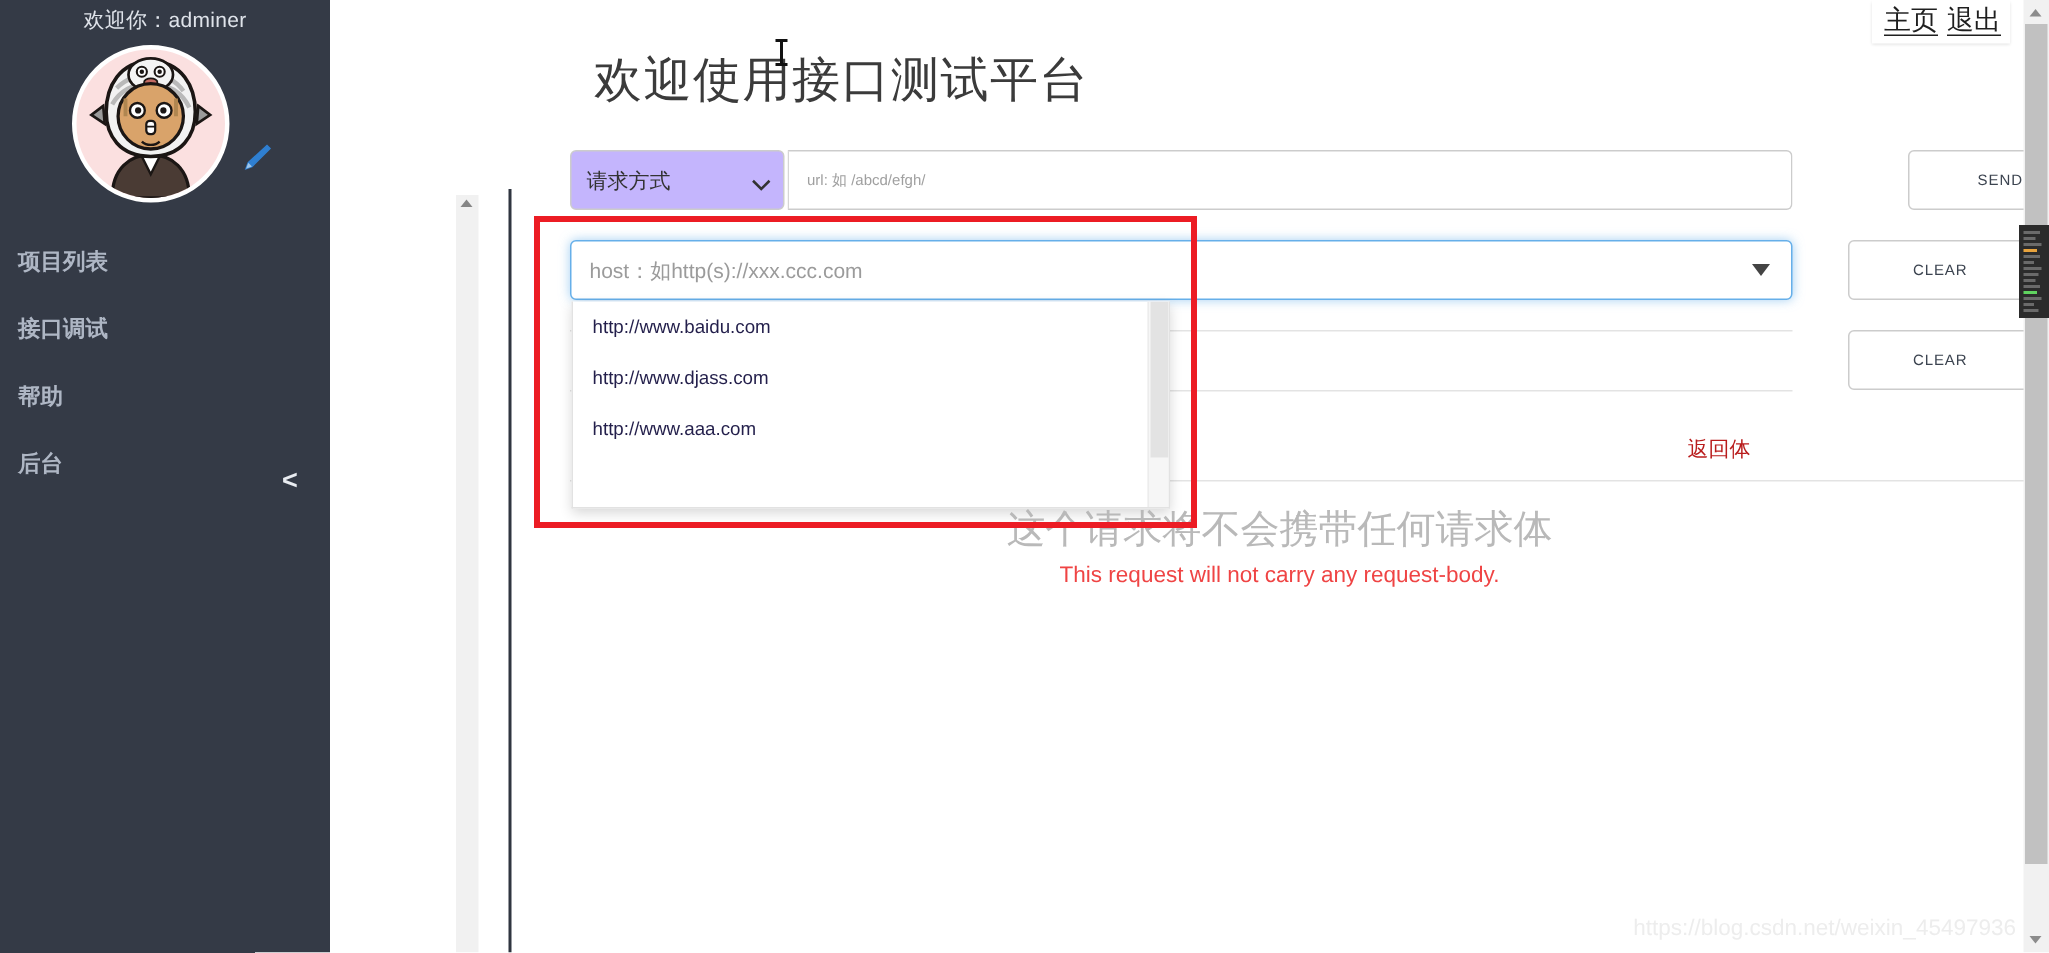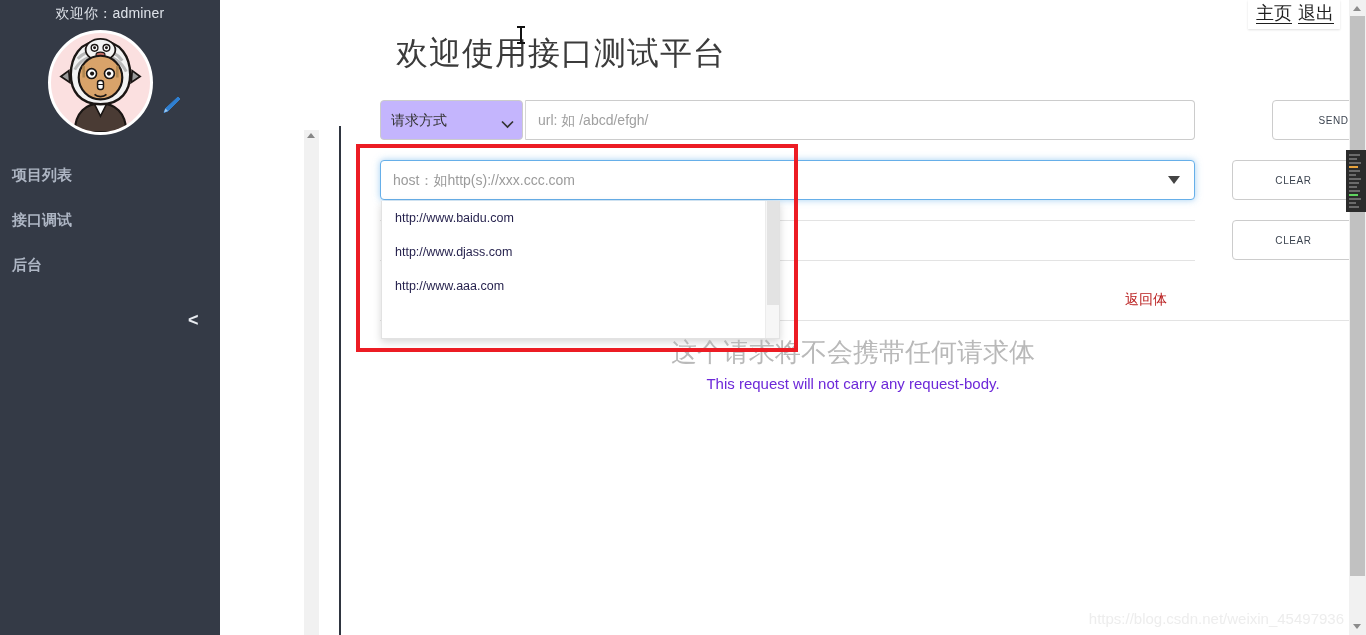--- a/index.html
+++ b/index.html
@@ -99,21 +99,21 @@
     position: absolute; left: 121px; top: 15px;
     pointer-events: none;
   }
   .inp-url {
     position: absolute; left: 145px; top: 0;
     width: 670px; height: 40px;
     border: 1px solid #ccc; border-radius: 0 4px 4px 0;
     border-left: 1px solid #d6d6d6;
     box-sizing: border-box;
     padding-left: 12px;
-    font-size: 14px; color: #333;
+    font-size: 10px; color: #333;
     font-family: "Liberation Sans", sans-serif;
     background: #fff;
     outline: none;
   }
   .inp-url::placeholder { color: #a0a0a0; }
 
   .btn-action {
     position: absolute; top: 0;
     left: 892px;
     width: 123px; height: 40px;
@@ -218,21 +218,21 @@
 
   
   .notice-cn {
     position: absolute; left: 0; top: 335px; width: 1026px;
     text-align: center;
     font-size: 26px; color: #b9b9b9;
   }
   .notice-en {
     position: absolute; left: 0; top: 375px; width: 1026px;
     text-align: center;
-    font-size: 15px; color: #6d28d9;
+    font-size: 15px; color: #ef4444;
   }
 
   
   .top-links {
     position: absolute; right: 26px; top: 0;
     background: #ffffff;
     padding: 1px 6px 4px 8px;
     font-size: 18px; color: #2d2d2d;
     box-shadow: 0 1px 2px rgba(0,0,0,.12);
     z-index: 40;
@@ -335,20 +335,23 @@
         </svg>
       </span>
     </div>
 
     <div class="nav">
       <div class="nav-item">
         <span>项目列表</span>
       </div>
       <div class="nav-item">
         <span>接口调试</span>
+      </div>
+      <div class="nav-item">
+        <span>帮助</span>
       </div>
       <div class="nav-item">
         <span>后台</span>
       </div>
     </div>
 
     <div class="collapse-btn">&lt;</div>
   </div>
 
   <div class="inner-scroll">

